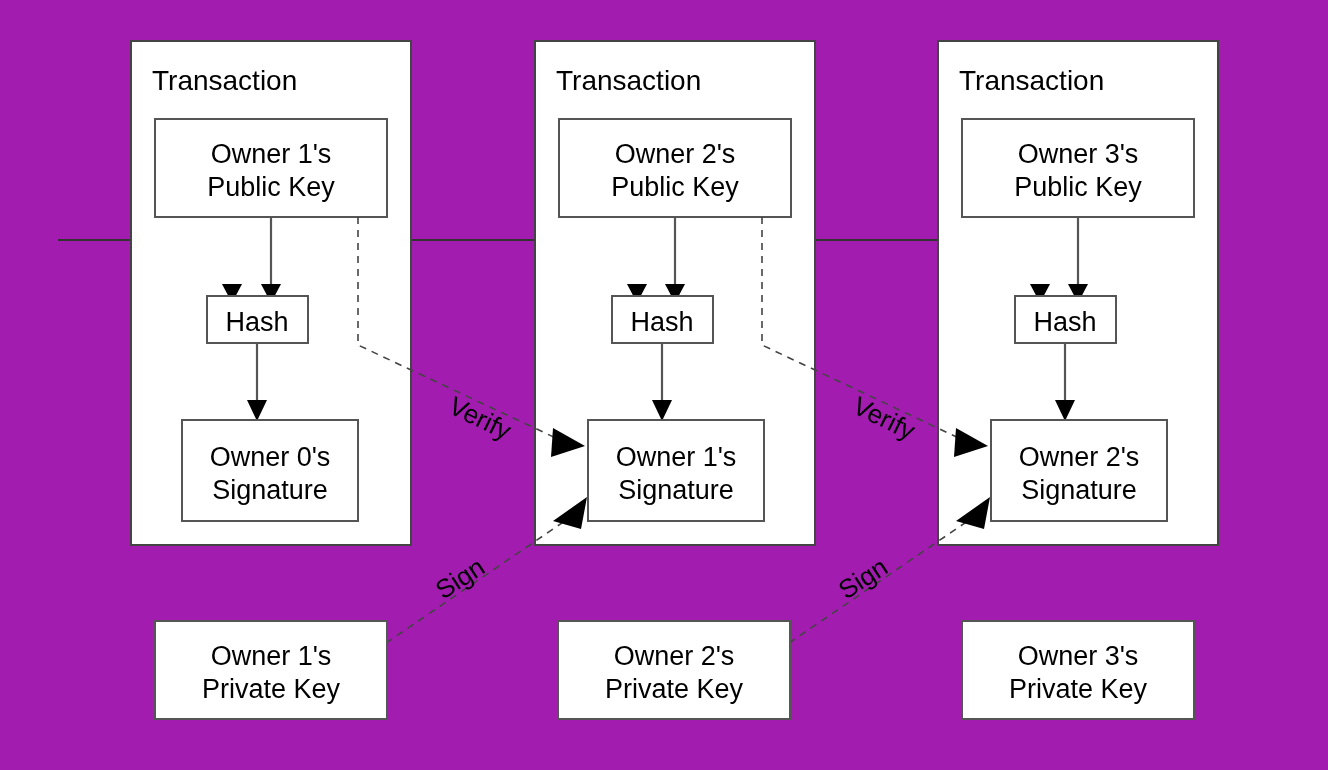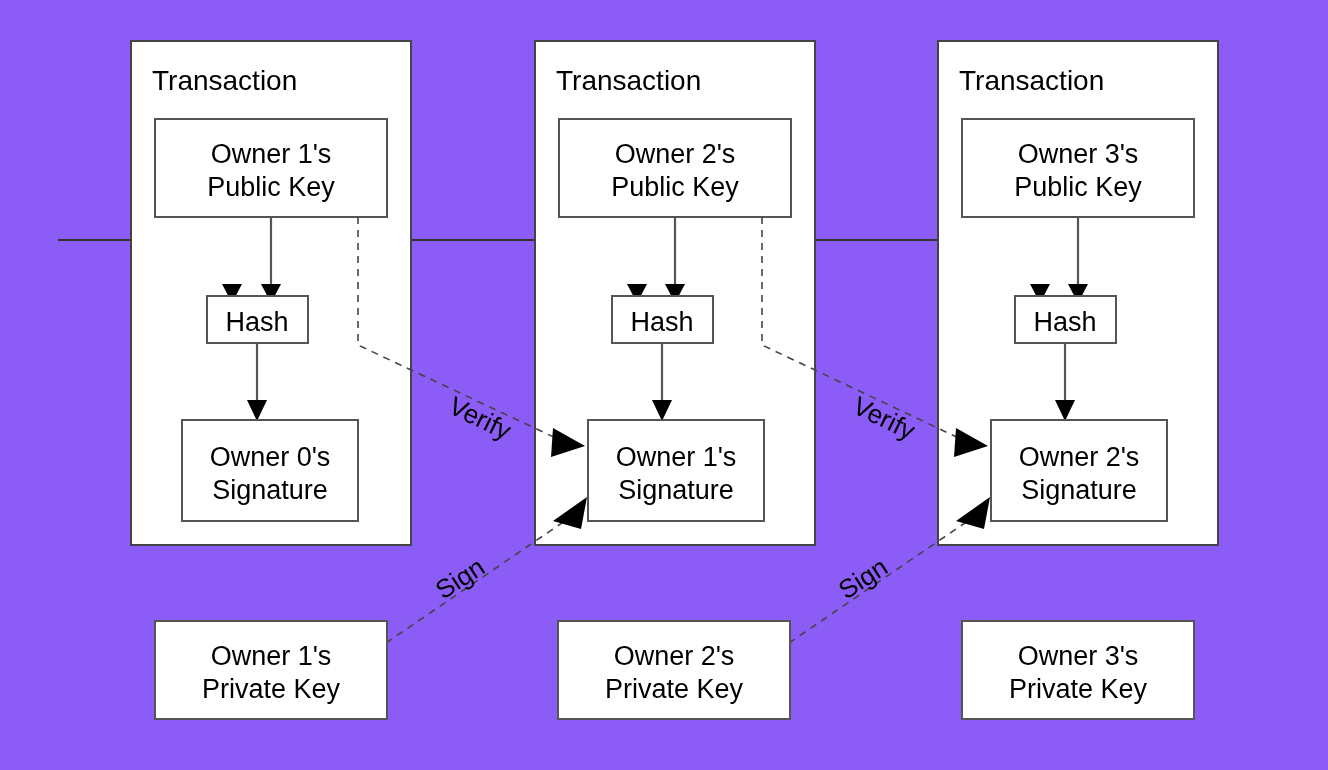--- a/index.html
+++ b/index.html
@@ -4,21 +4,21 @@
 <style>
   html, body {
     margin: 0;
     padding: 0;
     background: #ffffff;
   }
   #canvas {
     position: relative;
     width: 1328px;
     height: 770px;
-    background: #8b5cf6;
+    background: #a21caf;
     font-family: "Liberation Sans", sans-serif;
     overflow: hidden;
   }
   svg#diagram {
     position: absolute;
     left: 0;
     top: 0;
     width: 1328px;
     height: 770px;
   }

